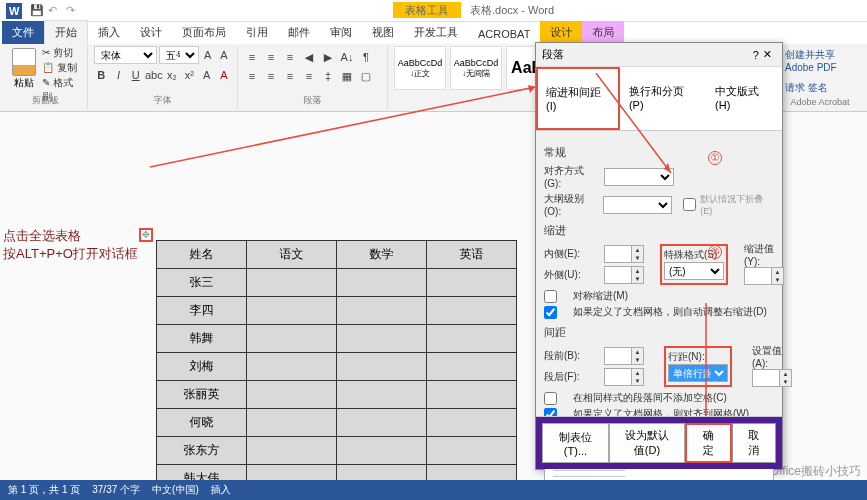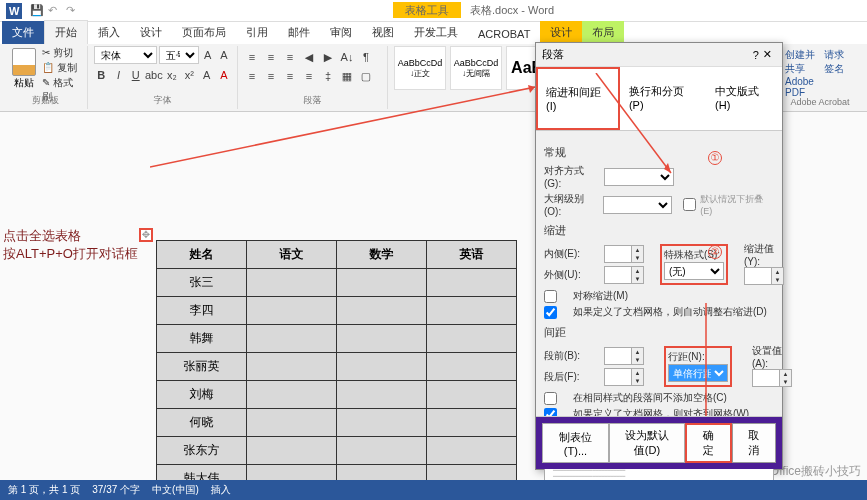--- a/index.html
+++ b/index.html
@@ -20,27 +20,27 @@
 .paste-btn{display:flex;flex-direction:column;align-items:center;padding:2px}
 .clip-icon{width:24px;height:28px;background:linear-gradient(#fff 60%,#e8a848 60%);border:1px solid #999;border-radius:2px}
 .small-btns{display:flex;flex-direction:column;gap:1px;margin-left:4px;font-size:10px;color:#333}
 .font-row{display:flex;gap:2px;align-items:center}
 .font-sel{border:1px solid #ccc;background:#fff;height:18px;padding:0 2px;font-size:10px}
 .icon-row{display:flex;gap:3px;margin-top:3px}
 .ir-btn{width:16px;height:16px;font-size:11px;color:#444;display:flex;align-items:center;justify-content:center}
 .styles{display:flex;gap:4px}
 .style-box{width:52px;height:44px;border:1px solid #ddd;background:#fff;display:flex;flex-direction:column;align-items:center;justify-content:center;font-size:9px}
 .style-box.big{font-size:16px;font-weight:bold}
-.side-panel{display:flex;gap:2px;font-size:10px;color:#2b579a;padding:2px}
+.side-panel{display:flex;flex-direction:column;gap:8px;font-size:10px;color:#2b579a;padding:2px}
 .doc-area{position:relative;height:390px;background:#fafafa}
 .selector-handle{position:absolute;left:139px;top:116px;width:14px;height:14px;border:2px solid #e74c3c;background:#fff;font-size:10px;text-align:center;line-height:10px;color:#999}
 .annotation{position:absolute;left:3px;top:115px;color:#7f1d1d;font-size:13px;line-height:18px}
 table.data{position:absolute;left:156px;top:128px;border-collapse:collapse;background:#fff}
 table.data th,table.data td{border:1px solid #333;width:90px;height:28px;text-align:center;font-size:12px;background:#d9d9d9}
-table.data th{font-weight:bold}
+table.data th{font-weight:normal}
 .dialog{position:absolute;left:535px;top:42px;width:248px;height:428px;background:#f0f0f0;border:1px solid #888;box-shadow:2px 2px 8px rgba(0,0,0,0.3)}
 .dlg-title{height:24px;display:flex;align-items:center;padding:0 6px;font-size:11px;border-bottom:1px solid #ddd}
 .dlg-title .spacer{flex:1}
 .dlg-close{cursor:pointer;padding:0 4px}
 .dlg-tabs{display:flex;border-bottom:1px solid #ccc;background:#fff}
 .dlg-tab{padding:16px 8px;font-size:11px;cursor:pointer;border:1px solid transparent}
 .dlg-tab.active{border:2px solid #e74c3c;background:#fff}
 .dlg-body{padding:8px;font-size:11px;color:#333}
 .section-label{margin:6px 0 4px;font-size:11px}
 .form-row{display:flex;align-items:center;gap:4px;margin:3px 0}
@@ -89,21 +89,21 @@
   <div class="tab">插入</div>
   <div class="tab">设计</div>
   <div class="tab">页面布局</div>
   <div class="tab">引用</div>
   <div class="tab">邮件</div>
   <div class="tab">审阅</div>
   <div class="tab">视图</div>
   <div class="tab">开发工具</div>
   <div class="tab">ACROBAT</div>
   <div class="tab" style="background:#ffc000">设计</div>
-  <div class="tab" style="background:#bef264">布局</div>
+  <div class="tab" style="background:#f0abfc">布局</div>
 </div>
 
 <div class="ribbon">
   <div class="rgroup" style="width:84px">
     <div style="display:flex">
       <div class="paste-btn">
         <div class="clip-icon"></div>
         <span style="font-size:10px">粘贴</span>
       </div>
       <div class="small-btns">
@@ -216,27 +216,27 @@
           <td></td>
           <td></td>
         </tr>
     <tr>
           <td>韩舞</td>
           <td></td>
           <td></td>
           <td></td>
         </tr>
     <tr>
+          <td>刘梅</td>
+          <td></td>
+          <td></td>
+          <td></td>
+        </tr>
+    <tr>
           <td>张丽英</td>
-          <td></td>
-          <td></td>
-          <td></td>
-        </tr>
-    <tr>
-          <td>刘梅</td>
           <td></td>
           <td></td>
           <td></td>
         </tr>
     <tr>
           <td>何晓</td>
           <td></td>
           <td></td>
           <td></td>
         </tr>

